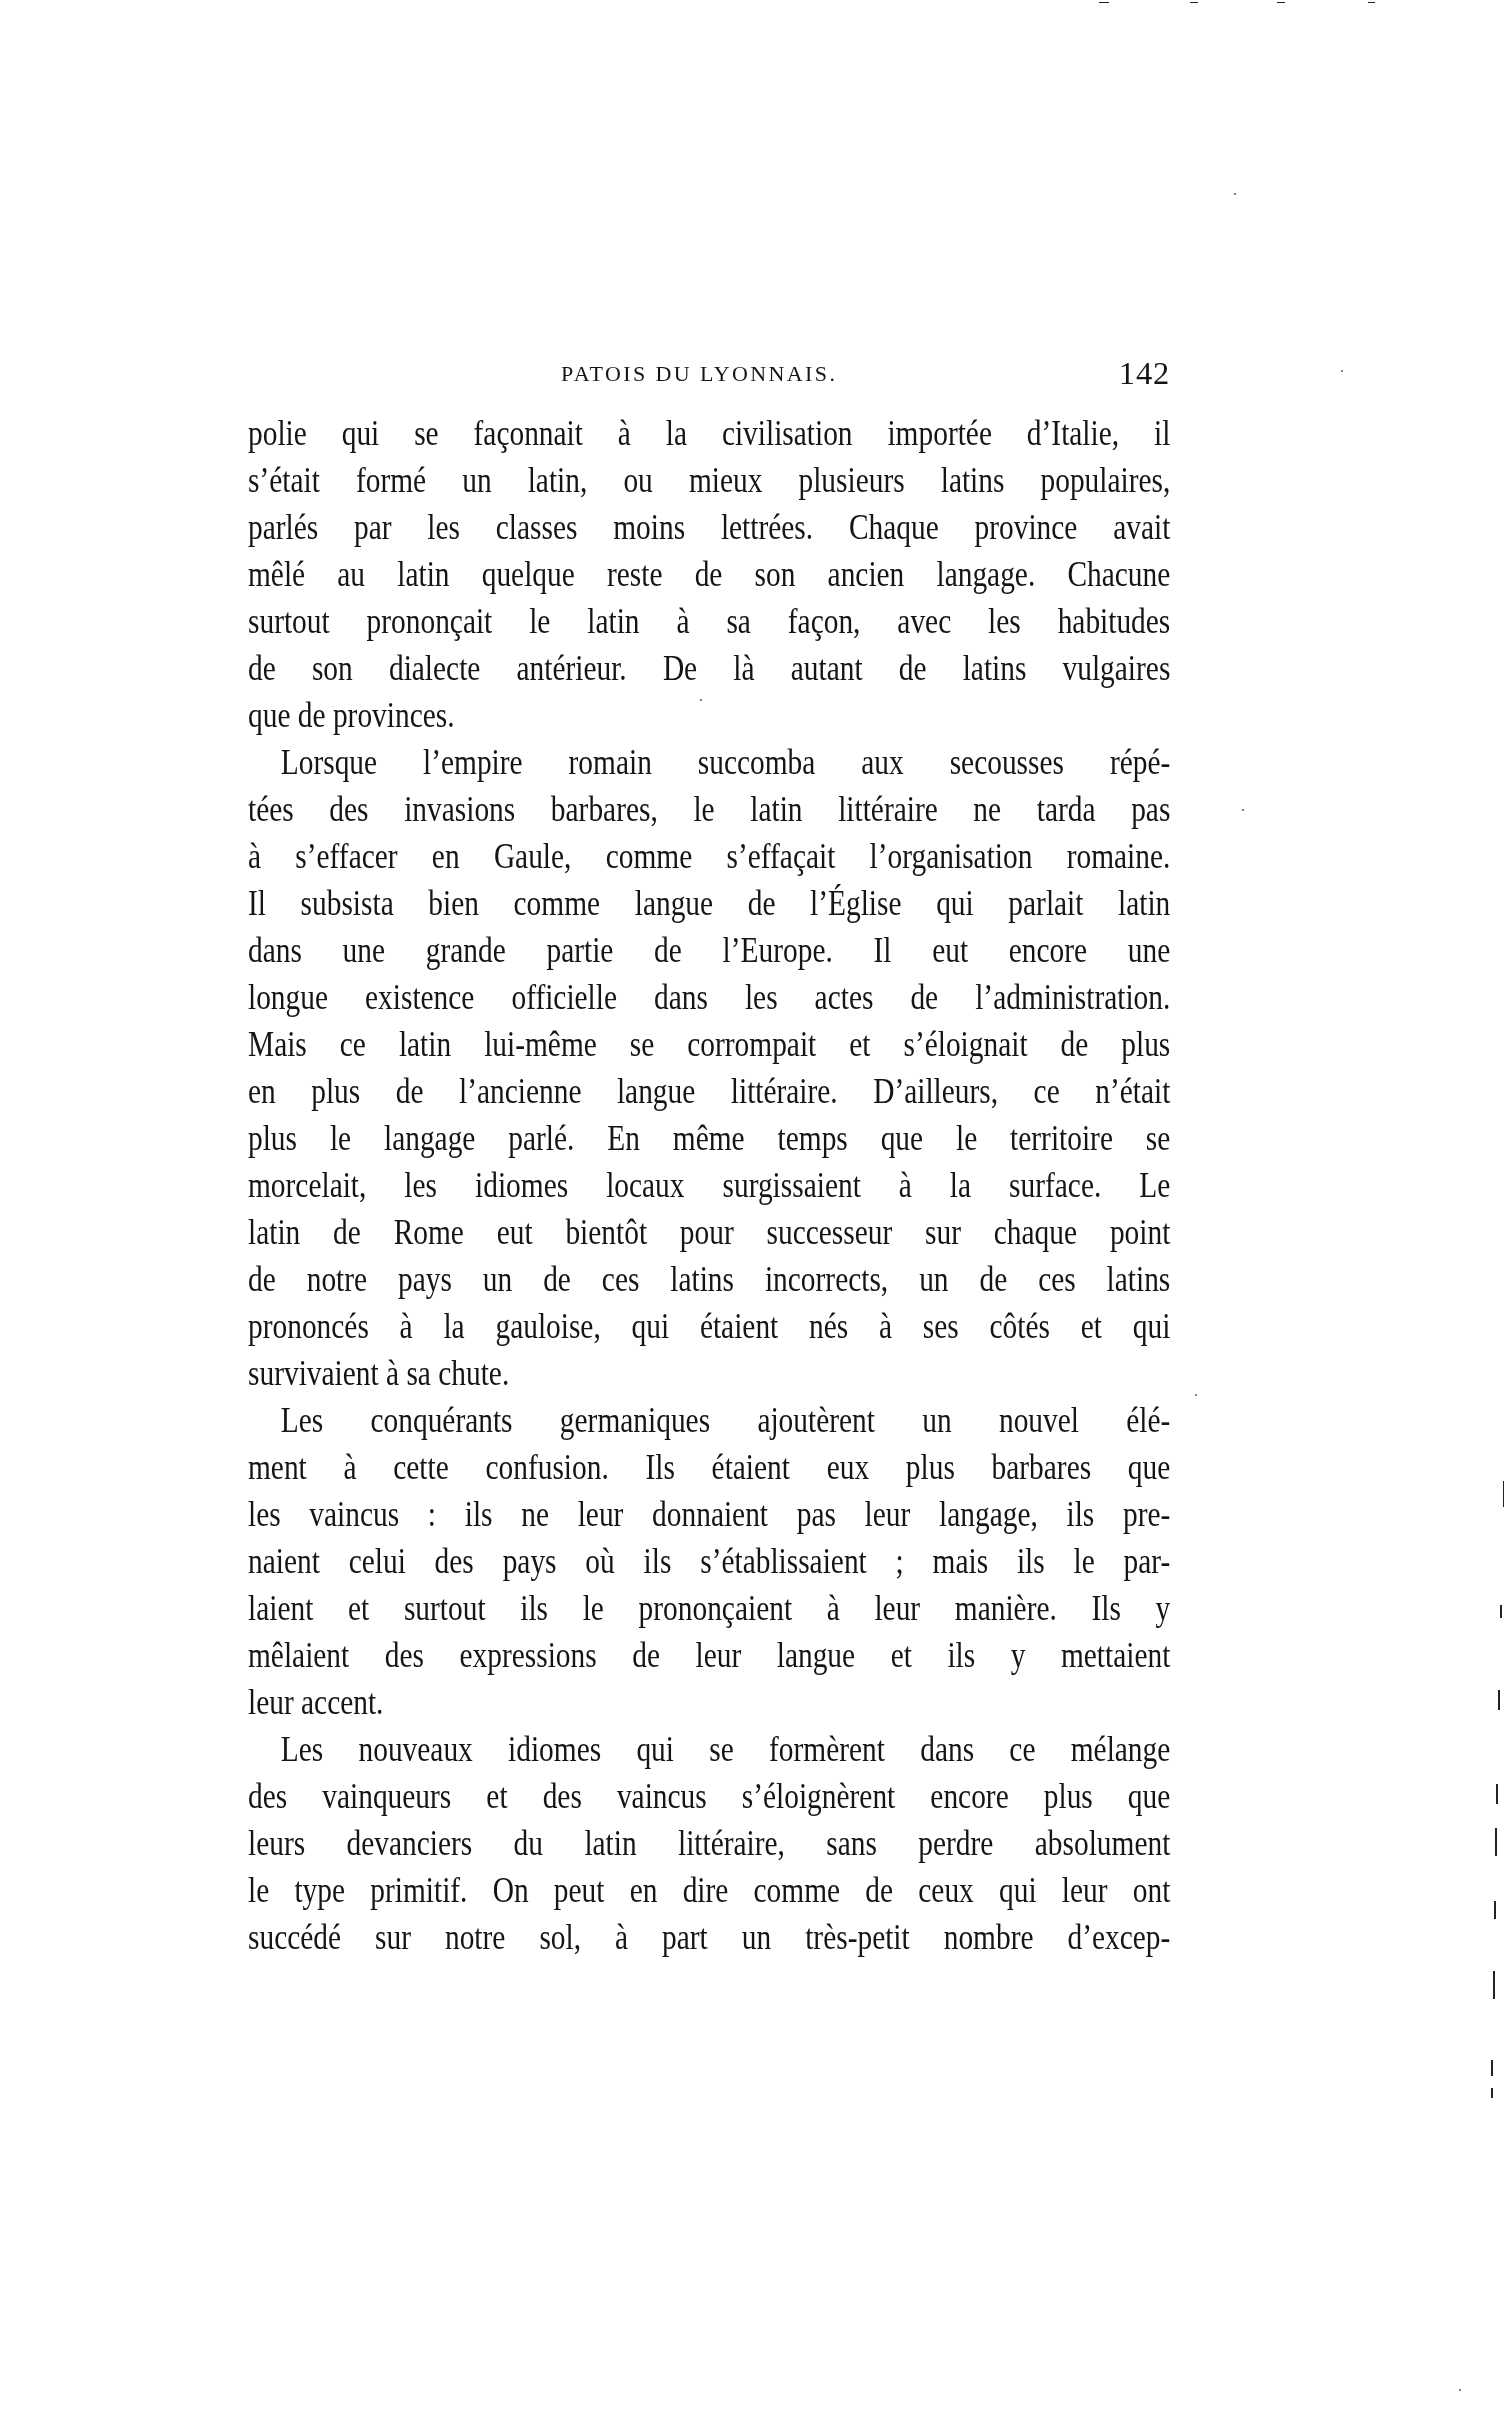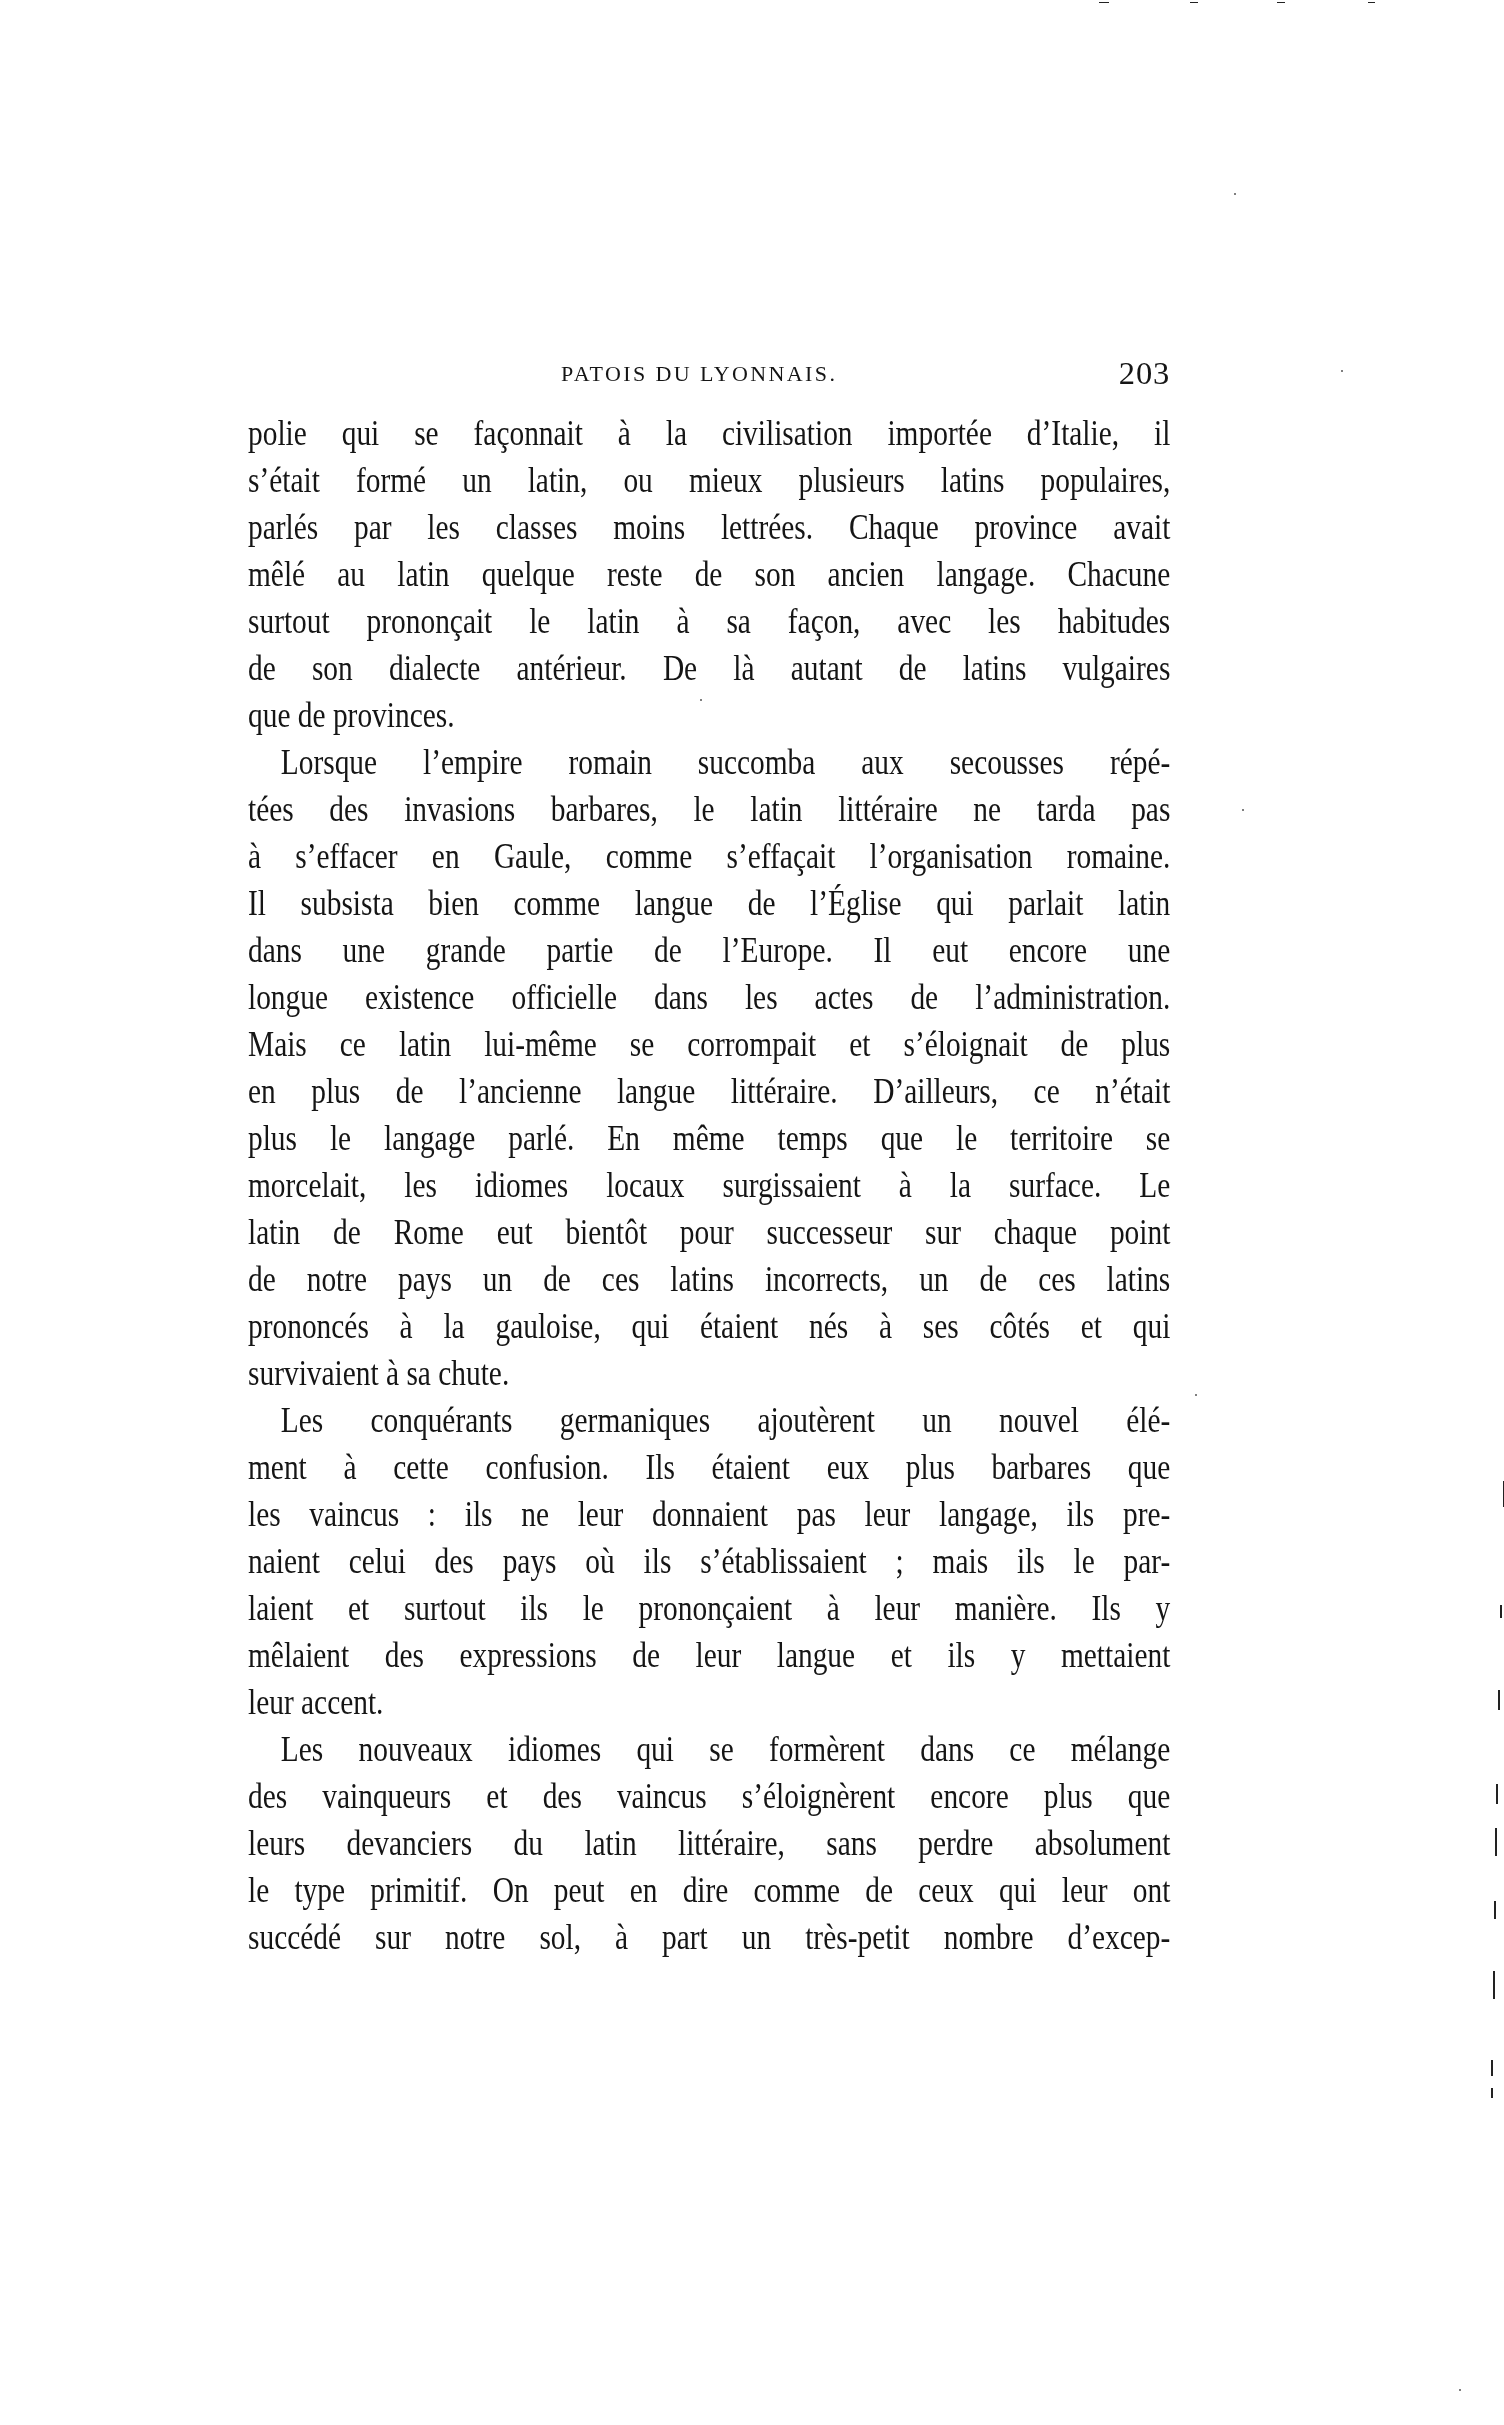--- a/index.html
+++ b/index.html
@@ -67,21 +67,21 @@
       border-radius: 50%;
     }
   </style>
 </head>
 <body>
 
 <div class="page">
 
   <div class="running-head">
     <span class="running-title">PATOIS DU LYONNAIS.</span>
-    <span class="page-number">203</span>
+    <span class="page-number">142</span>
   </div>
 
   <div class="body-text">
 
     <div>
       <span class="line">polie qui se façonnait à la civilisation importée d’Italie, il</span>
       <span class="line">s’était formé un latin, ou mieux plusieurs latins populaires,</span>
       <span class="line">parlés par les classes moins lettrées. Chaque province avait</span>
       <span class="line">mêlé au latin quelque reste de son ancien langage. Chacune</span>
       <span class="line">surtout prononçait le latin à sa façon, avec les habitudes</span>

